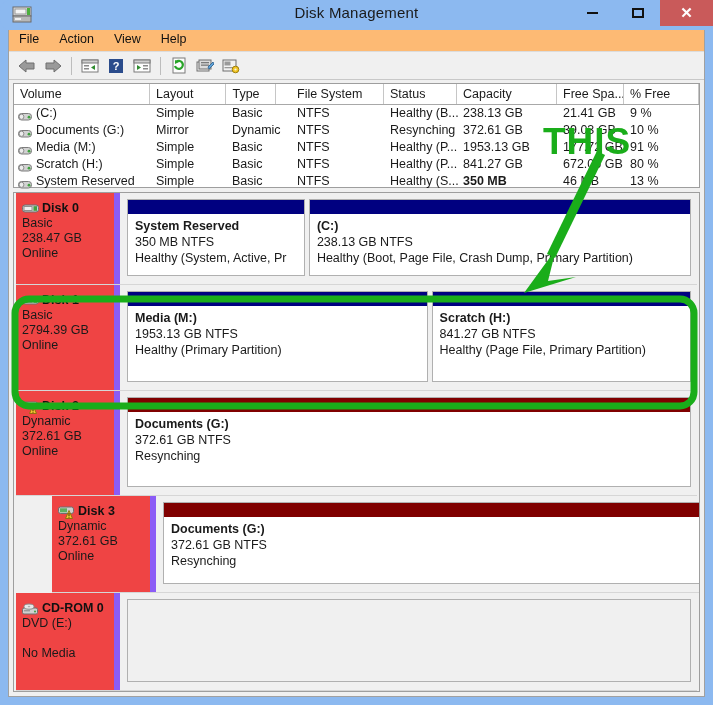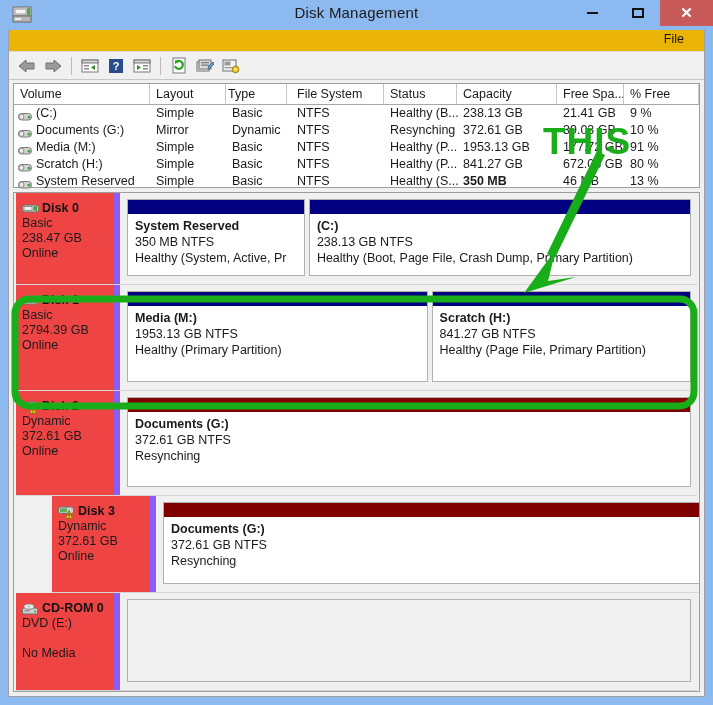--- a/index.html
+++ b/index.html
@@ -50,23 +50,23 @@
     position: absolute; left: 8px; top: 30px;
     width: 697px; height: 667px;
     background: #f0f0f0;
     border: 1px solid #a0a0a0;
     border-top: none;
   }
 
   
   .menubar {
     position: absolute; left: 0; top: 0; width: 695px; height: 22px;
-    background: #eab308;
+    background: #fdba74;
     border-bottom: 1px solid #dcdcdc;
-    display: flex; align-items: flex-end; padding-left: 10px; flex-direction: column;
+    display: flex; align-items: flex-start; padding-left: 10px;
   }
   .menu-item {
     font-size: 12.5px; color: #111; padding: 2px 10px 2px 0; margin-right: 10px;
     white-space: nowrap;
   }
 
   
   .toolbar {
     position: absolute; left: 0; top: 22px; width: 695px; height: 28px;
     background: #f0f0f0; border-bottom: 1px solid #c8c8c8;
@@ -250,21 +250,21 @@
           <circle cx="13.5" cy="11.5" r="3.3" fill="#f3c623" stroke="#9d7f10"></circle>
           <circle cx="13.5" cy="11.5" r="1.1" fill="#f2f2f2"></circle>
         </svg>
       </div>
     </div>
 
     <div class="vol-list">
       <div class="vol-head" id="vol-head">
           <div class="cell" style="left: 0px; width: 136px;">Volume</div>
           <div class="cell" style="left: 136px; width: 76px;">Layout</div>
-          <div class="cell" style="left: 208px; width: 65px;">Type</div>
+          <div class="cell" style="left: 197px; width: 65px; text-align: center;">Type</div>
           <div class="cell" style="left: 277px; width: 93px;">File System</div>
           <div class="cell" style="left: 370px; width: 73px;">Status</div>
           <div class="cell" style="left: 443px; width: 100px;">Capacity</div>
           <div class="cell" style="left: 543px; width: 67px;">Free Spa...</div>
           <div class="cell" style="left: 610px; width: 75px;">% Free</div>
         </div>
       <div class="vol-rows" id="vol-rows">
           <div class="vol-row">
             <span class="drive-icon"><svg width="14" height="10" viewBox="0 0 14 10">
                 <rect x="0.5" y="1.5" width="13" height="6.5" rx="3" fill="#d2d2d2" stroke="#7c7c7c"></rect>

